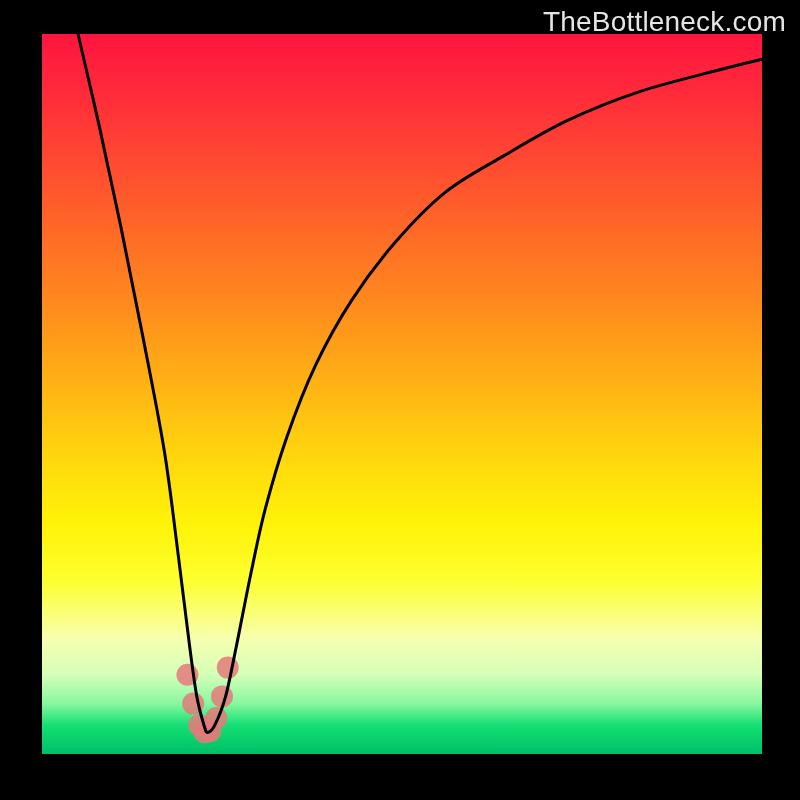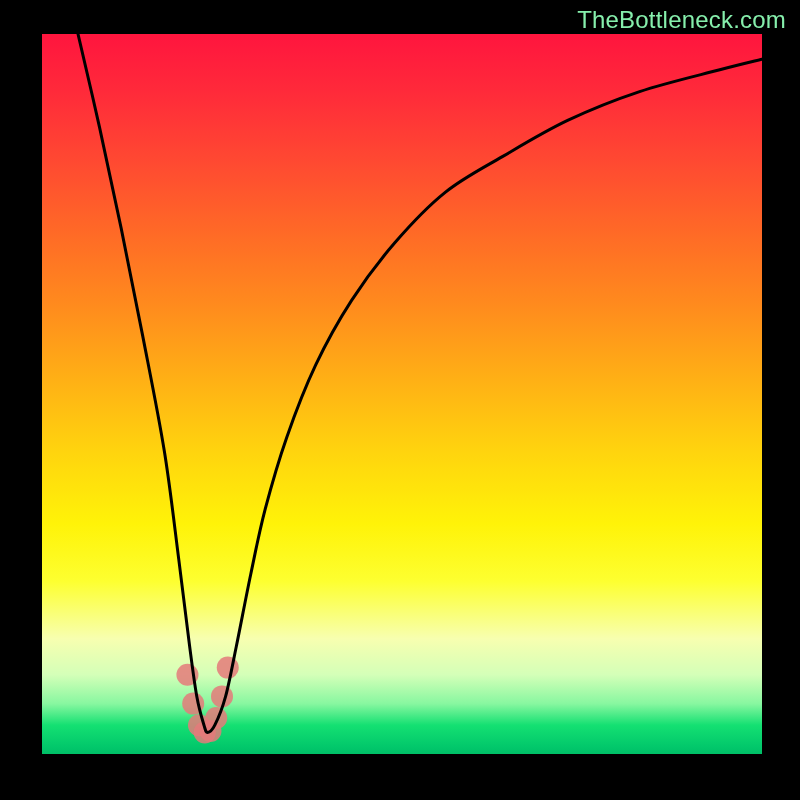--- a/index.html
+++ b/index.html
@@ -40,22 +40,22 @@
       #88f7a0 93%,
       #14e072 96%,
       #02c86b 99%,
       #00bf67 100%
     );
   }
   .watermark {
     position: absolute;
     top: 6px;
     right: 14px;
-    color: #86efac;
-    font-size: 24px;
+    color: #e5e5e5;
+    font-size: 28px;
     letter-spacing: 0.2px;
     font-weight: 500;
   }
   svg.curve {
     position: absolute;
     left: 0;
     top: 0;
     width: 720px;
     height: 720px;
   }

